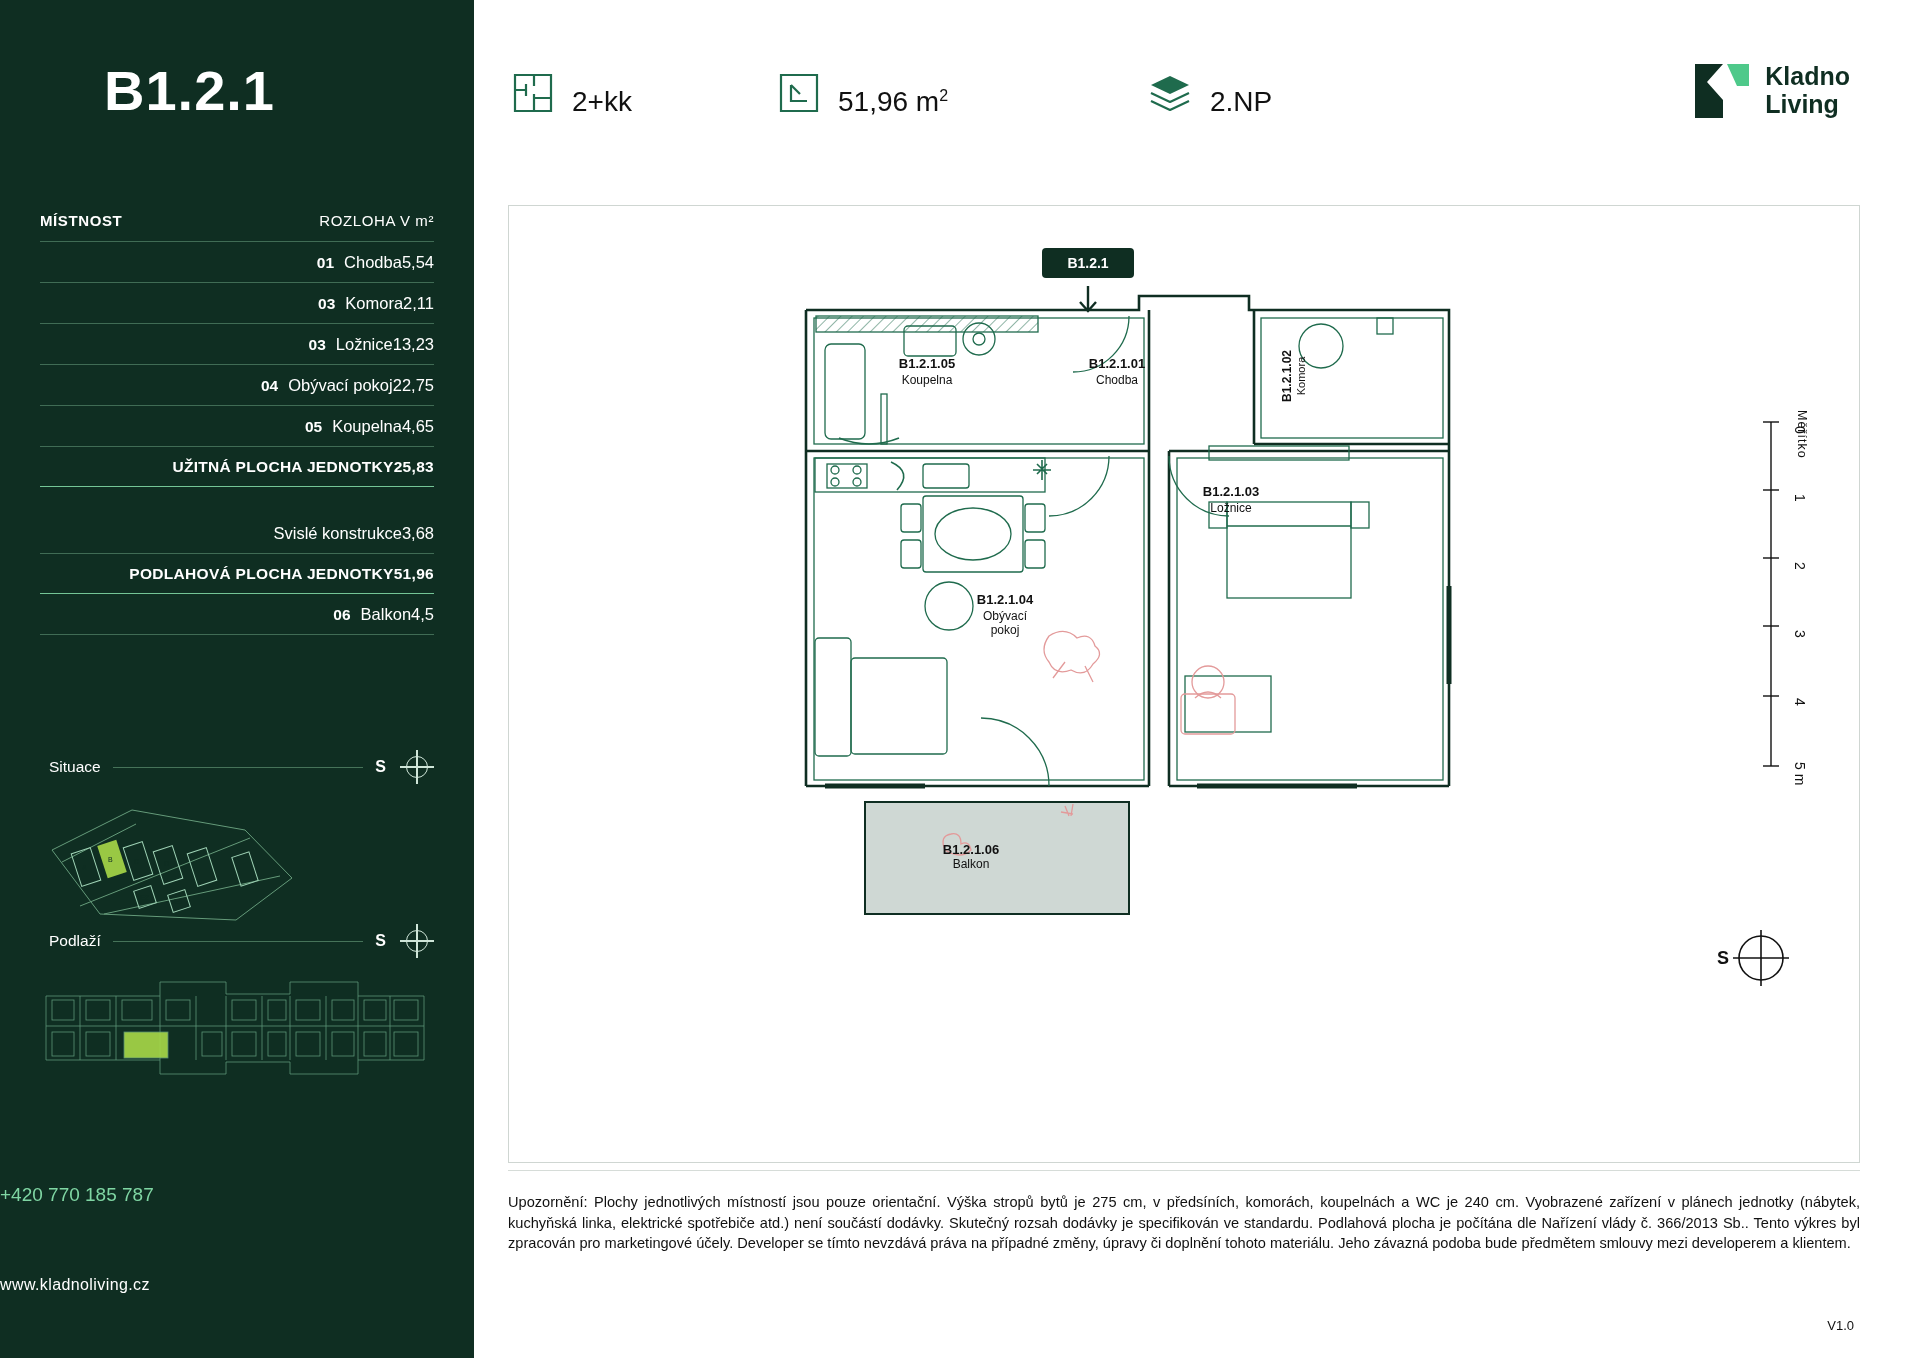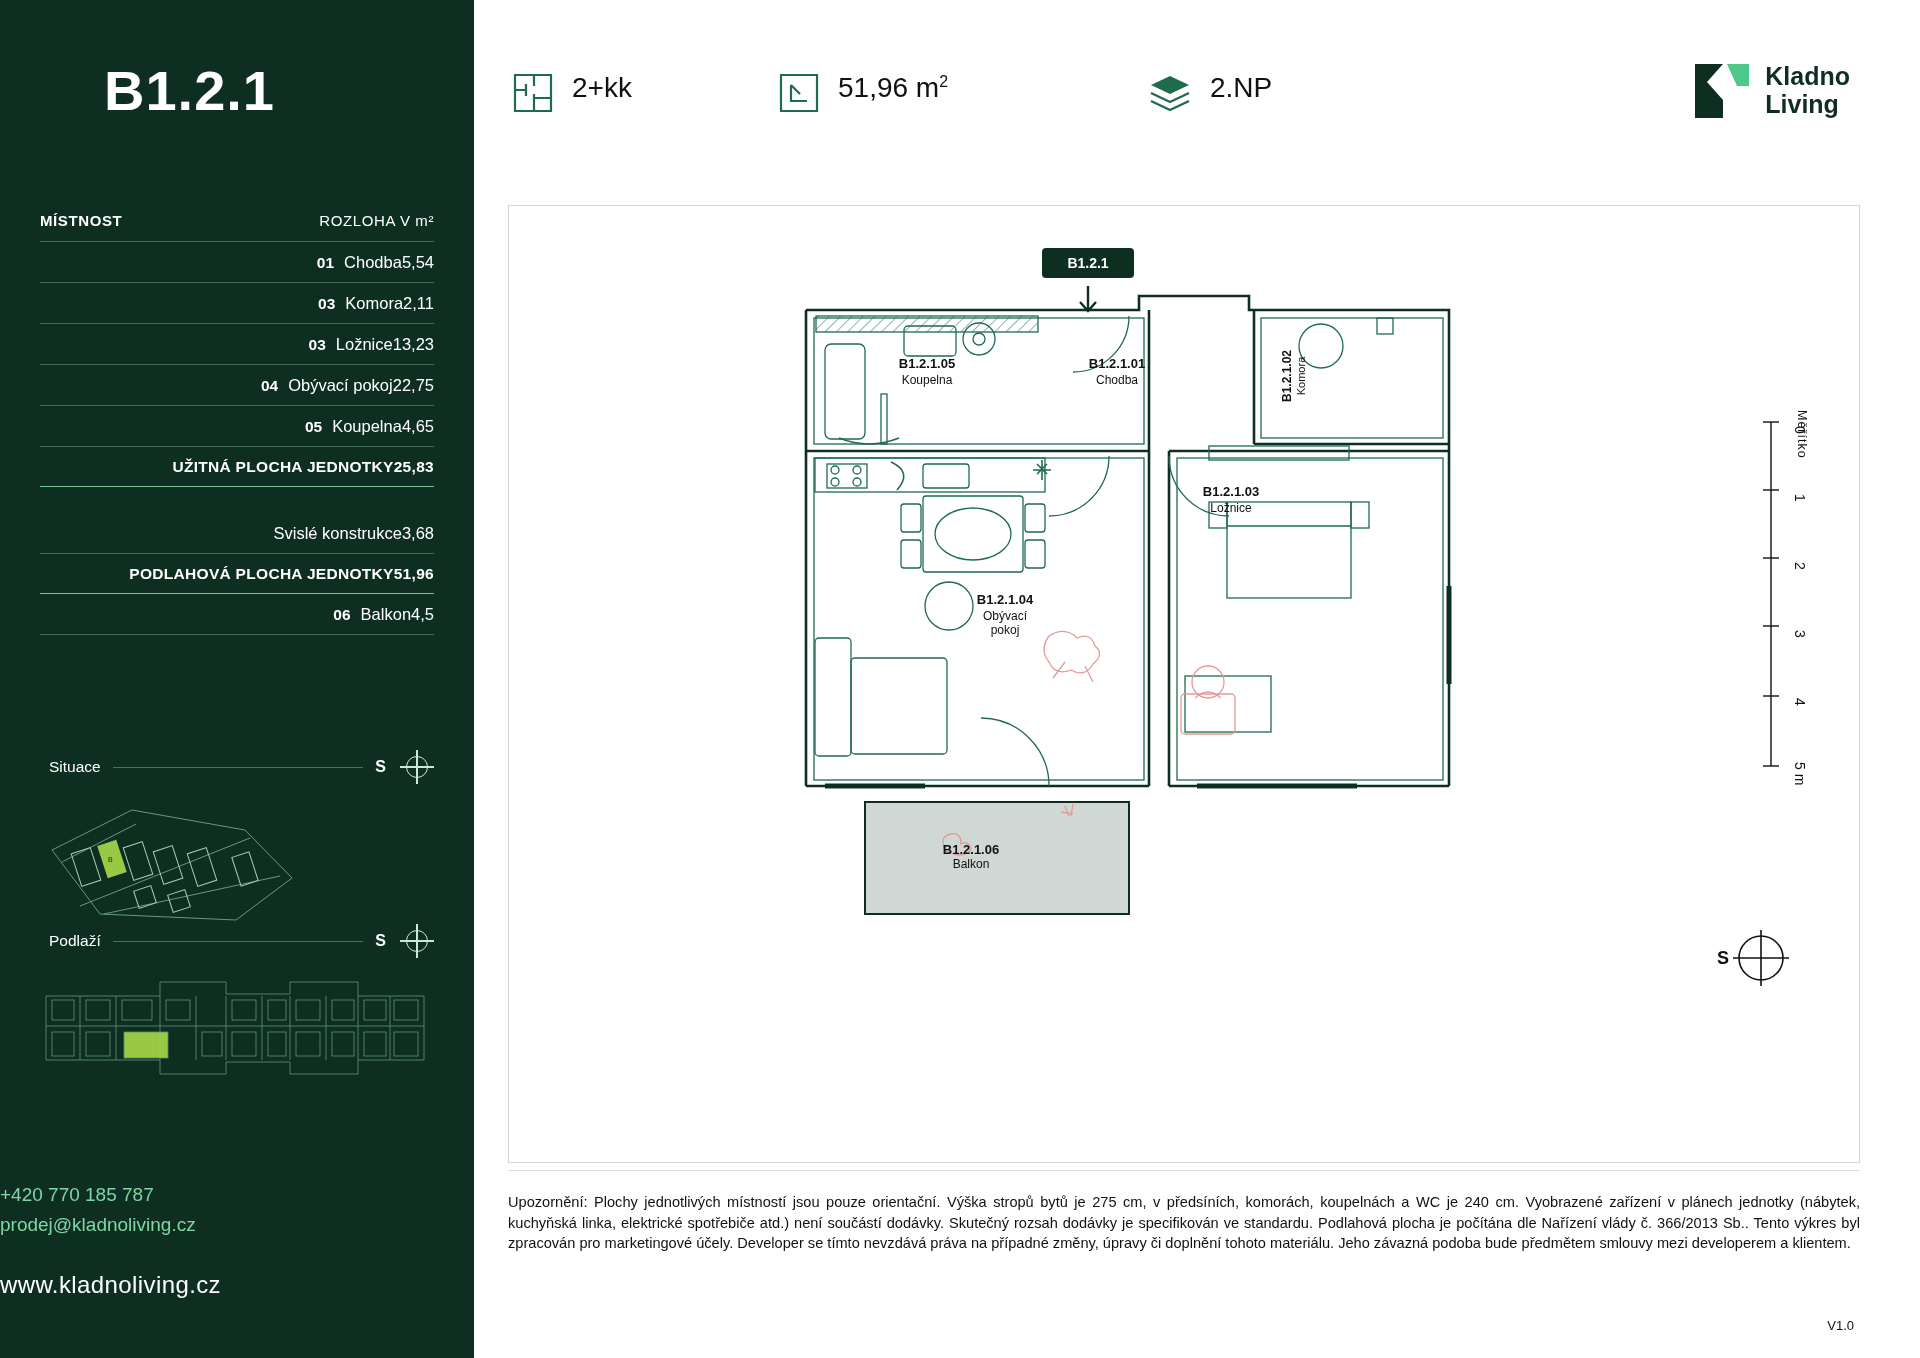--- a/index.html
+++ b/index.html
@@ -54,24 +54,24 @@
      border:1.4px solid #cfe6d9; border-radius:50%; }
   .compass .v { position:absolute; left:16.3px; top:0; width:1.4px; height:34px; background:#cfe6d9; }
   .compass .h { position:absolute; top:16.3px; left:0; height:1.4px; width:34px; background:#cfe6d9; }
   .compass-s { font-size:16px; font-weight:700; margin-right:2px; }
 
   .situ-img { position:relative; margin-top:18px; width:300px; height:125px; }
   .podl-img { position:relative; margin-top:16px; width:330px; height:112px; }
 
   .contact { position:absolute; left:0; width:474px; text-align:left; }
   .contact a, .contact div { color:#7fd6a3; text-decoration:none; font-size:19px; line-height:30px; }
-  .contact .white { color:#ffffff; font-size:24px; letter-spacing:.4px; }
+  .contact .white { color:#ffffff; font-size:16px; letter-spacing:.4px; }
 
   
-  .hdr-item { position:absolute; display:flex; align-items:flex-start; gap:18px; }
+  .hdr-item { position:absolute; display:flex; align-items:flex-end; gap:18px; }
   .hdr-item .txt { font-size:28px; color:#111; }
   .hdr-item .txt sup { font-size:16px; vertical-align:super; }
 
   .logo { position:absolute; right:70px; top:62px; display:flex; align-items:center; gap:16px; }
   .logo .mark { width:56px; height:56px; position:relative; }
   .logo .name { font-size:25px; font-weight:700; line-height:1.12; color:#0f2e22; }
 
   
   .planbox {
     position:absolute; left:508px; top:205px; width:1352px; height:958px;
@@ -272,21 +272,20 @@
             <rect x="324" y="58" width="22" height="24"></rect>
               <rect x="354" y="58" width="24" height="24"></rect>
           </g>
           <rect x="84" y="58" width="44" height="26" fill="#a8d948" opacity=".9" stroke="#5f9a7b" stroke-width="0.8"></rect>
         </svg>
       </div>
     </div>
 
     <div class="contact" style="top:1180px;">
       <div>+420 770 185 787</div>
-      <div>prodej@kladnoliving.cz</div>
     </div>
     <div class="contact" style="top:1270px;">
       <div class="white">www.kladnoliving.cz</div>
     </div>
   </div>
 
   <div class="hdr-item" style="left:512px; top:72px;">
     <span>
       <svg width="42" height="42" viewBox="0 0 42 42" fill="none" stroke="#1f6b4d" stroke-width="2.2">
         <path d="M3 3 H39 V39 H3 Z"></path>

